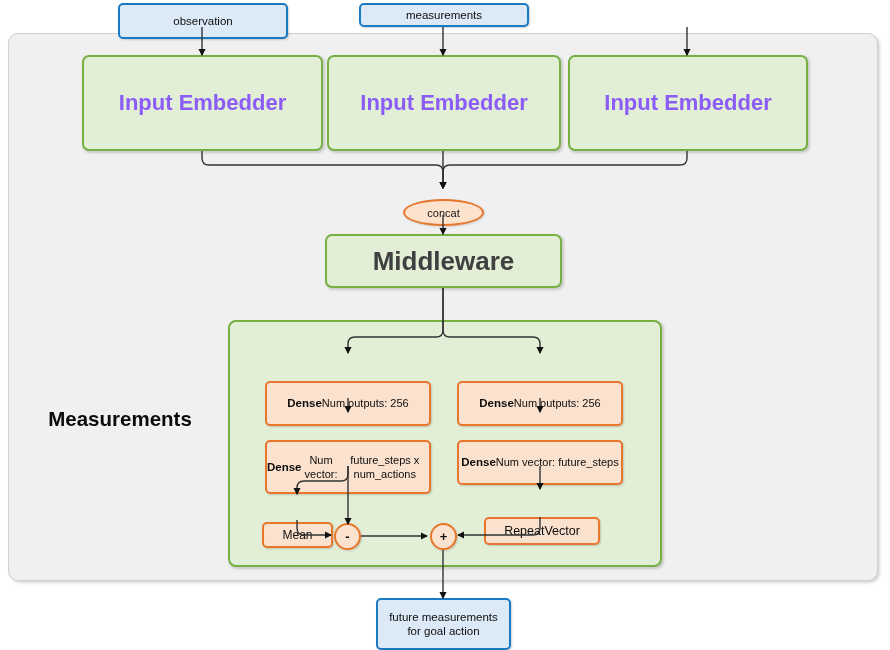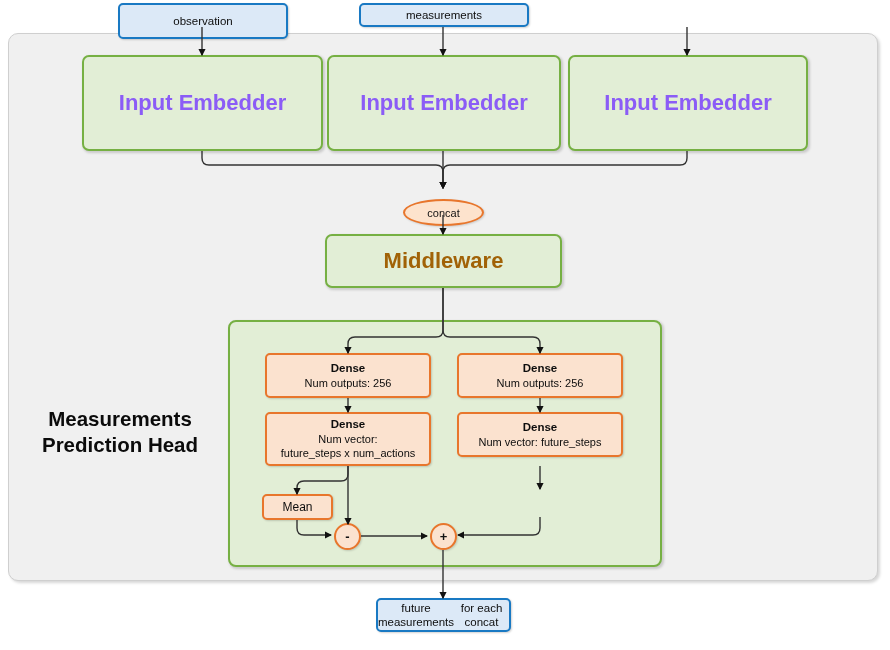--- a/index.html
+++ b/index.html
@@ -58,23 +58,23 @@
     border: 2px solid #76b043;
     border-radius: 7px;
     box-shadow: 1.5px 1.5px 2.5px rgba(0,0,0,0.16);
   }
   .embedder {
     font-size: 22px;
     font-weight: bold;
     color: #8b5cf6;
   }
   .middleware {
-    font-size: 22px;
-    font-weight: bold;
-    color: #a16207;
+    font-size: 26px;
+    font-weight: bold;
+    color: #404040;
     text-align: right;
   }
   
   .head-group {
     position: absolute;
     left: 228px;
     top: 320px;
     width: 430px;
     height: 243px;
     background: #e2eed6;
@@ -97,21 +97,21 @@
   }
   
   .op-box {
     background: #fbe2cf;
     border: 2px solid #e8762c;
     border-radius: 5px;
     color: #0d0d0d;
     font-size: 11px;
     line-height: 14.5px;
     box-shadow: 1px 1px 2px rgba(0,0,0,0.16);
-    flex-direction: column;
+    margin-top: 28px;
   }
   .op-box .t-title {
     font-weight: bold;
     font-size: 11.5px;
   }
   .mean-box, .repeat-box {
     font-size: 12px;
     font-weight: normal;
     color: #0d0d0d;
   }
@@ -141,21 +141,20 @@
 <body>
 
 <div id="canvas">
 
   <div class="outer-container"></div>
 
   <div class="head-group"></div>
 
   <div class="head-label">
     <div>Measurements</div>
-    <div>Prediction Head</div>
   </div>
 
   <svg id="wires" width="890" height="650">
     <defs>
       <marker id="arrow" viewBox="0 0 10 10" refX="8.4" refY="5" markerWidth="5.2" markerHeight="5.2" orient="auto-start-reverse">
         <path d="M 0 0 L 10 5 L 0 10 z" fill="#111111"></path>
       </marker>
     </defs>
     <g fill="none" stroke="#333333" stroke-width="1.4" marker-end="url(#arrow)">
 
@@ -239,23 +238,26 @@
   <div class="node op-box" style="left:457px; top:353px; width:166px; height:45px;">
     <span class="t-title">Dense</span>
     <span>Num outputs: 256</span>
   </div>
 
   <div class="node op-box" style="left:457px; top:412px; width:166px; height:45px;">
     <span class="t-title">Dense</span>
     <span>Num vector: future_steps</span>
   </div>
 
+  <div class="node op-box repeat-box" style="left:484px; top:489px; width:116px; height:28px;">
+    <span>RepeatVector</span>
+  </div>
 
   <div class="node op-circle" style="left:430px; top:523px; width:27px; height:27px;">
     <span>+</span>
   </div>
 
-  <div class="node io-box" style="left:376px; top:598px; width:135px; height:34px; ">
+  <div class="node io-box" style="left:376px; top:598px; width:135px; height:52px; flex-direction:column;">
     <span>future measurements</span>
-    <span>for each concat</span>
+    <span>for goal action</span>
   </div>
 
 </div>
 
 </body></html>

